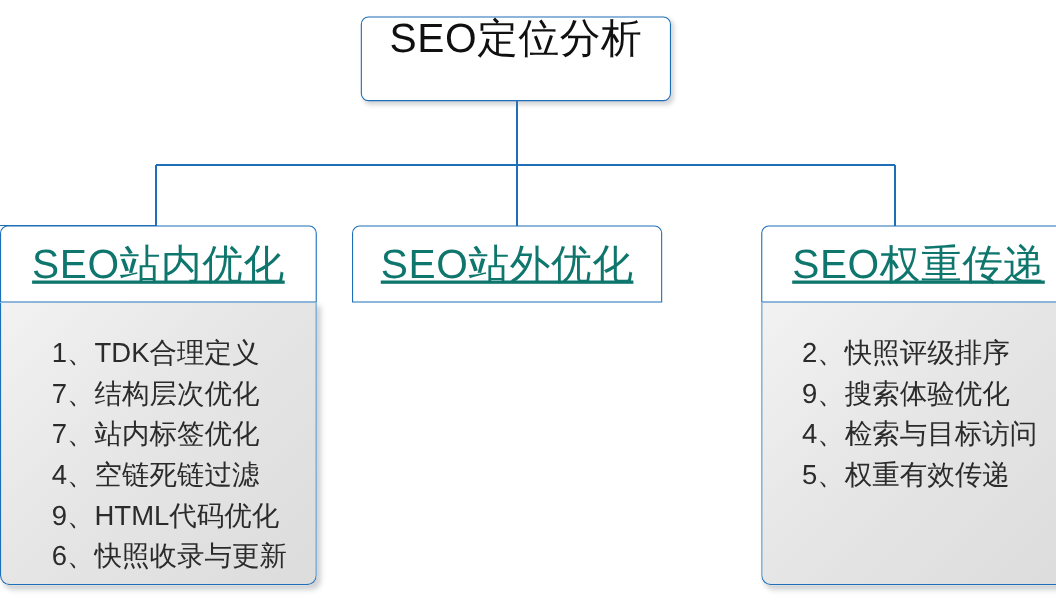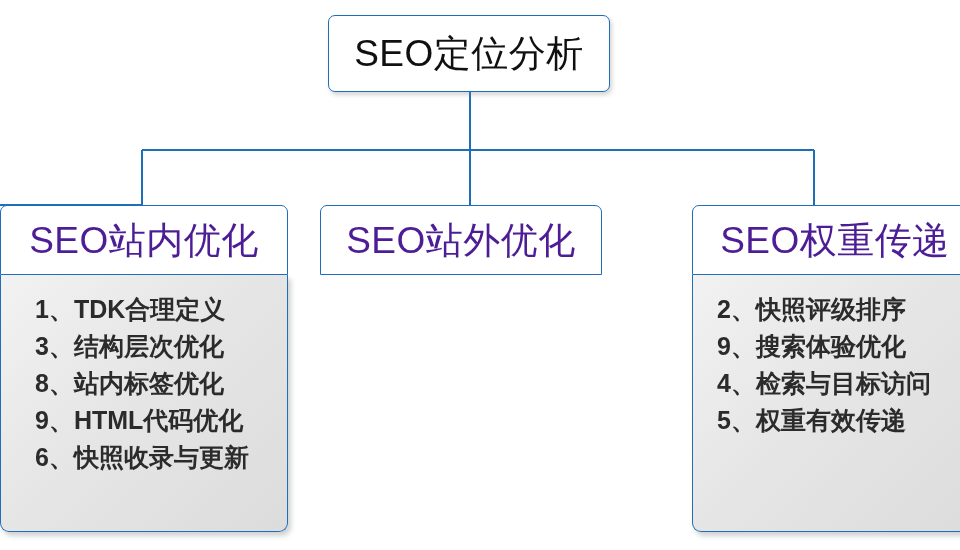--- a/index.html
+++ b/index.html
@@ -35,21 +35,21 @@
     position: absolute;
     left: 328px;
     top: 15px;
     width: 282px;
     height: 77px;
     box-sizing: border-box;
     background: #ffffff;
     border: 1.6px solid #1f6fb8;
     border-radius: 7px;
     display: flex;
-    align-items: center;
+    align-items: flex-start;
     justify-content: center;
     box-shadow: 2px 3px 4px rgba(120,125,130,0.32);
     z-index: 3;
   }
   .root-label {
     font-size: 37px;
     color: #101010;
     letter-spacing: 0.5px;
     line-height: 1;
     white-space: nowrap;
@@ -73,41 +73,41 @@
     border: 1.6px solid #1f6fb8;
     border-radius: 7px 7px 0 0;
     display: flex;
     align-items: center;
     justify-content: center;
     position: relative;
     z-index: 2;
   }
   .col-head-label {
     font-size: 37px;
-    color: #4c1d95;
+    color: #0f766e;
     line-height: 1;
     white-space: nowrap;
     letter-spacing: 0.5px;
+    text-decoration: underline;
   }
 
   .col-body {
     box-sizing: border-box;
     height: 257px;
     background: linear-gradient(135deg, #f2f2f2 0%, #e6e6e6 45%, #dcdcdc 100%);
     border: 1.6px solid #1f6fb8;
     border-top: none;
     border-radius: 0 0 9px 9px;
     padding: 16px 0 0 0;
     box-shadow: 3px 4px 5px rgba(120,125,130,0.35);
   }
   .item-list {
     list-style: none;
-    margin: 0;
+    margin: 12px;
     padding: 0 0 0 34px;
-    font-weight: bold;
   }
   .col-3 .item-list { padding-left: 24px; }
   .list-item {
     font-size: 25px;
     color: #2b2b2b;
     line-height: 37px;
     white-space: nowrap;
   }
 </style>
 </head>
@@ -132,22 +132,23 @@
     <span class="root-label">SEO定位分析</span>
   </div>
 
   <div class="column col-1">
     <div class="col-head">
       <span class="col-head-label">SEO站内优化</span>
     </div>
     <div class="col-body">
       <ul class="item-list">
         <li class="list-item">1、TDK合理定义</li>
-        <li class="list-item">3、结构层次优化</li>
-        <li class="list-item">8、站内标签优化</li>
+        <li class="list-item">7、结构层次优化</li>
+        <li class="list-item">7、站内标签优化</li>
+        <li class="list-item">4、空链死链过滤</li>
         <li class="list-item">9、HTML代码优化</li>
         <li class="list-item">6、快照收录与更新</li>
       </ul>
     </div>
   </div>
 
   <div class="column col-2">
     <div class="col-head">
       <span class="col-head-label">SEO站外优化</span>
     </div>

